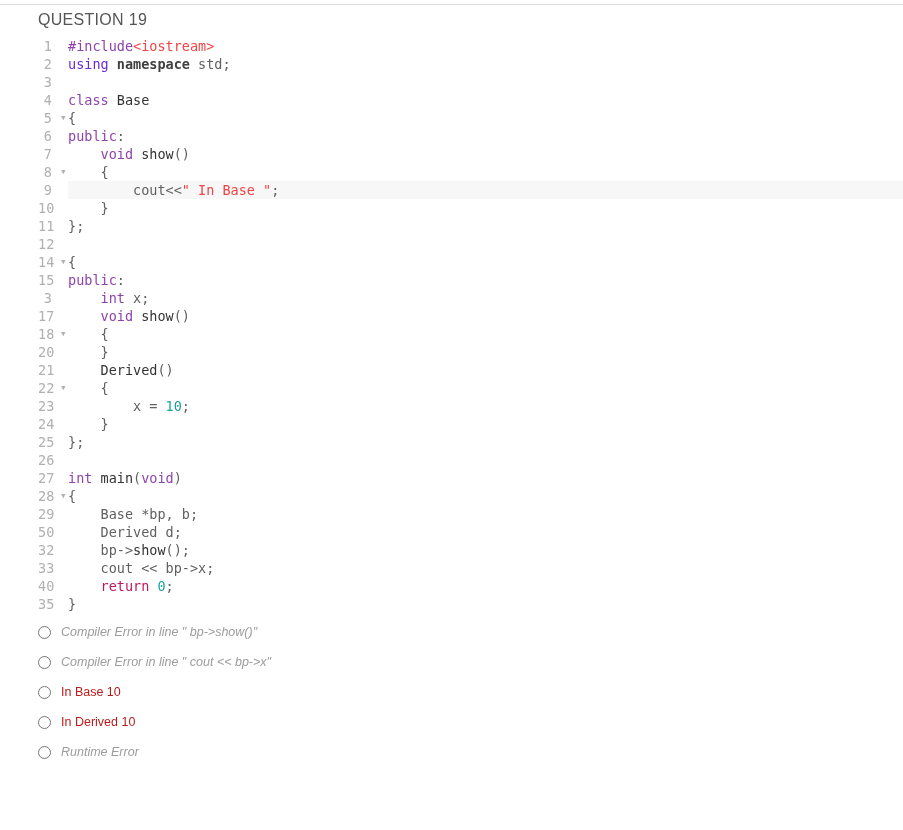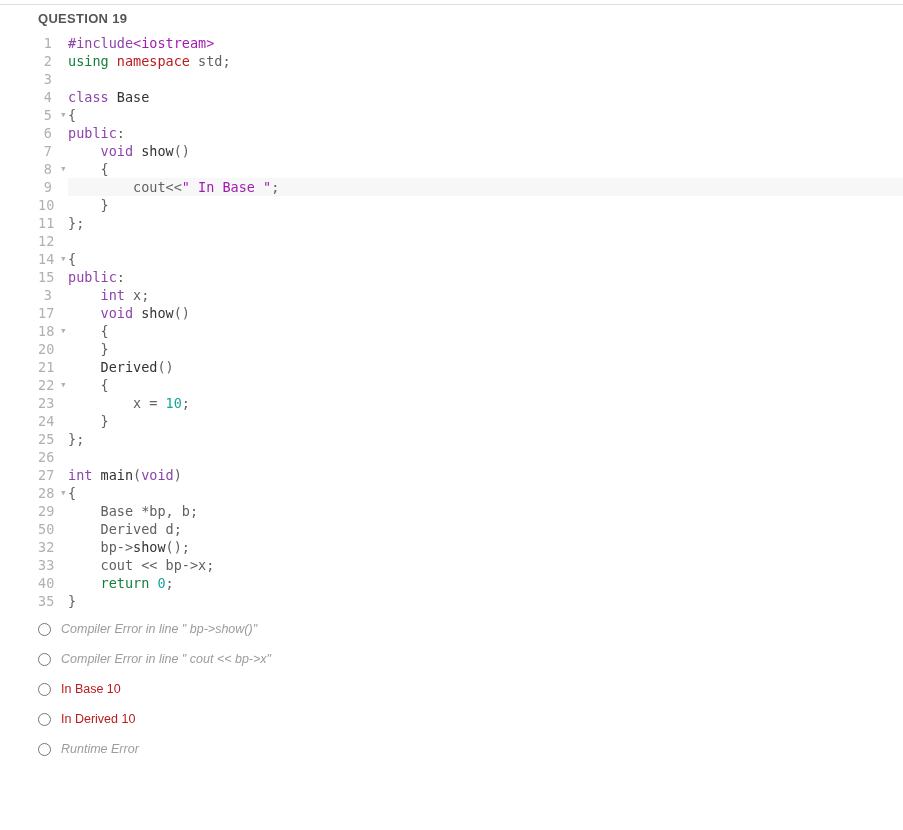--- a/index.html
+++ b/index.html
@@ -1,34 +1,34 @@
 <!DOCTYPE html>
 <html><head>
 <meta charset="utf-8">
 <style>
   * { margin: 0; padding: 0; box-sizing: border-box; }
   body { font-family: Arial, Helvetica, sans-serif; background: #fff; font-size: 13px; color: #333; }
   .top-rule { border-top: 1px solid #ddd; width: 100%; height: 1px; margin-top: 4px; }
   .question-wrap { padding: 6px 0 0 38px; }
-  .question-title { font-weight: bold; font-size: 13px; color: #555; letter-spacing: .3px; margin-bottom: 8px; }
+  .question-title { font-weight: normal; font-size: 16px; color: #555; letter-spacing: .3px; margin-bottom: 8px; }
   .code-block { font-family: Consolas, Menlo, monospace; font-size: 13.5px; line-height: 18px; padding-left: 0; }
   .code-row { display: flex; align-items: stretch; }
   .ln { width: 22px; text-align: right; color: #b0b0b0; padding-right: 8px; user-select: none; flex-shrink: 0; }
   .fold { width: 8px; text-align: left; color: #b0b0b0; font-size: 11px; user-select: none; flex-shrink: 0; }
   .code { white-space: pre; flex: 1; color: #616161; }
   .code-row.hl .code { background: #f7f7f7; }
-  .code .str { color: #a21caf; }
+  .code .str { color: #ef4444; }
   .code .num { color: #1aa49c; }
   .code .kw-pre { color: #8e44ad; }
   .code .kw-type { color: #8e44ad; }
   .code .kw-class { color: #8e44ad; }
   .code .kw-access { color: #8e44ad; text-align: center; }
-  .code .kw-ctrl { color: #15803d; }
-  .code .kw-using { color: #15803d; margin-top: 35px; }
-  .code .kw-ns { color: #b91c1c; }
+  .code .kw-ctrl { color: #be185d; }
+  .code .kw-using { color: #6d28d9; margin-top: 35px; }
+  .code .kw-ns { color: #404040; font-weight: bold; }
   .code .fn { color: #333; }
   .options { margin-top: 12px; }
   .opt { display: flex; align-items: center; margin: 12px 0 16px 0; }
   .opt input[type=radio] { margin-right: 10px; transform: translateY(0); }
   .opt-label { font-size: 12.5px; color: #b91c1c; }
   .opt-label.dis { color: #9c9c9c; font-style: italic; }
 </style>
 </head>
 <body>
 

